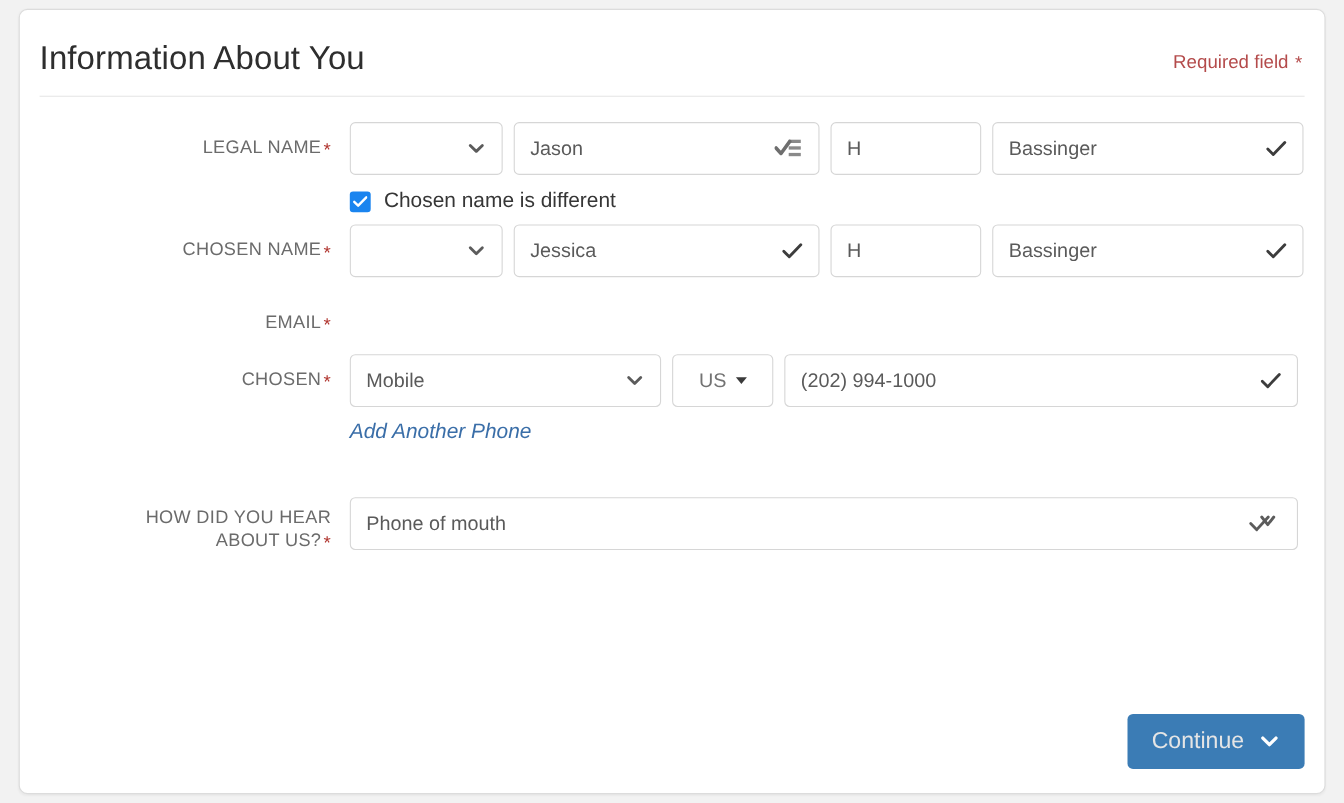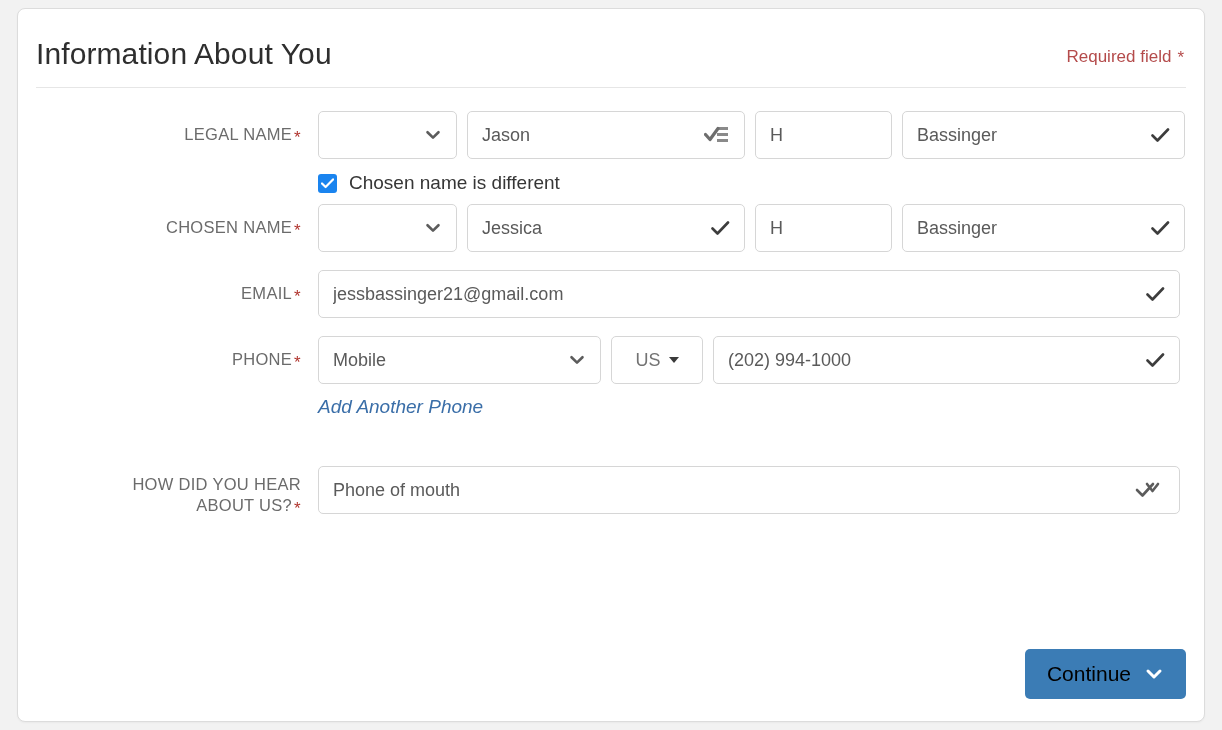--- a/index.html
+++ b/index.html
@@ -221,21 +221,21 @@
 
   .continue-wrap {
     position: absolute;
     right: 18px;
     bottom: 22px;
   }
   .btn-continue {
     background: #3b7cb5;
     border: none;
     border-radius: 5px;
-    color: #000000;
+    color: #e5e5e5;
     font-size: 21px;
     font-family: "Liberation Sans", sans-serif;
     padding: 0 22px;
     height: 50px;
     display: inline-flex;
     align-items: center;
     gap: 13px;
     cursor: pointer;
   }
   .btn-continue .chev-white { width: 20px; height: 20px; color: #fff; }
@@ -346,35 +346,25 @@
             </span>
           </div>
         </div>
       </div>
     </div>
 
     <div class="form-row row-gap-email">
       <div class="label-col label-pad">
         <span class="label-text">EMAIL</span><span class="req">*</span>
       </div>
-      <div class="field-col">
-        <div class="ctrl w-email">
-          <span class="val">jessbassinger21@gmail.com</span>
-          <span class="icon check">
-            <svg width="19" height="16" viewBox="0 0 19 16">
-                <path d="M1.5 8.5 L6.5 13.5 L17 2.5" fill="none" stroke="currentColor" stroke-width="2.6" stroke-linecap="round" stroke-linejoin="round"></path>
-              </svg>
-          </span>
-        </div>
-      </div>
     </div>
 
     <div class="form-row row-gap-phone">
       <div class="label-col label-pad">
-        <span class="label-text">PHONE</span><span class="req">*</span>
+        <span class="label-text">CHOSEN</span><span class="req">*</span>
       </div>
       <div class="field-col">
         <div class="row-fields">
           <div class="ctrl w-phonetype">
             <span class="val">Mobile</span>
             <span class="icon chevron">
               <svg width="18" height="18" viewBox="0 0 18 18">
                   <path d="M3.5 6.2 L9 11.6 L14.5 6.2" fill="none" stroke="currentColor" stroke-width="2.6" stroke-linecap="round" stroke-linejoin="round"></path>
                 </svg>
             </span>

